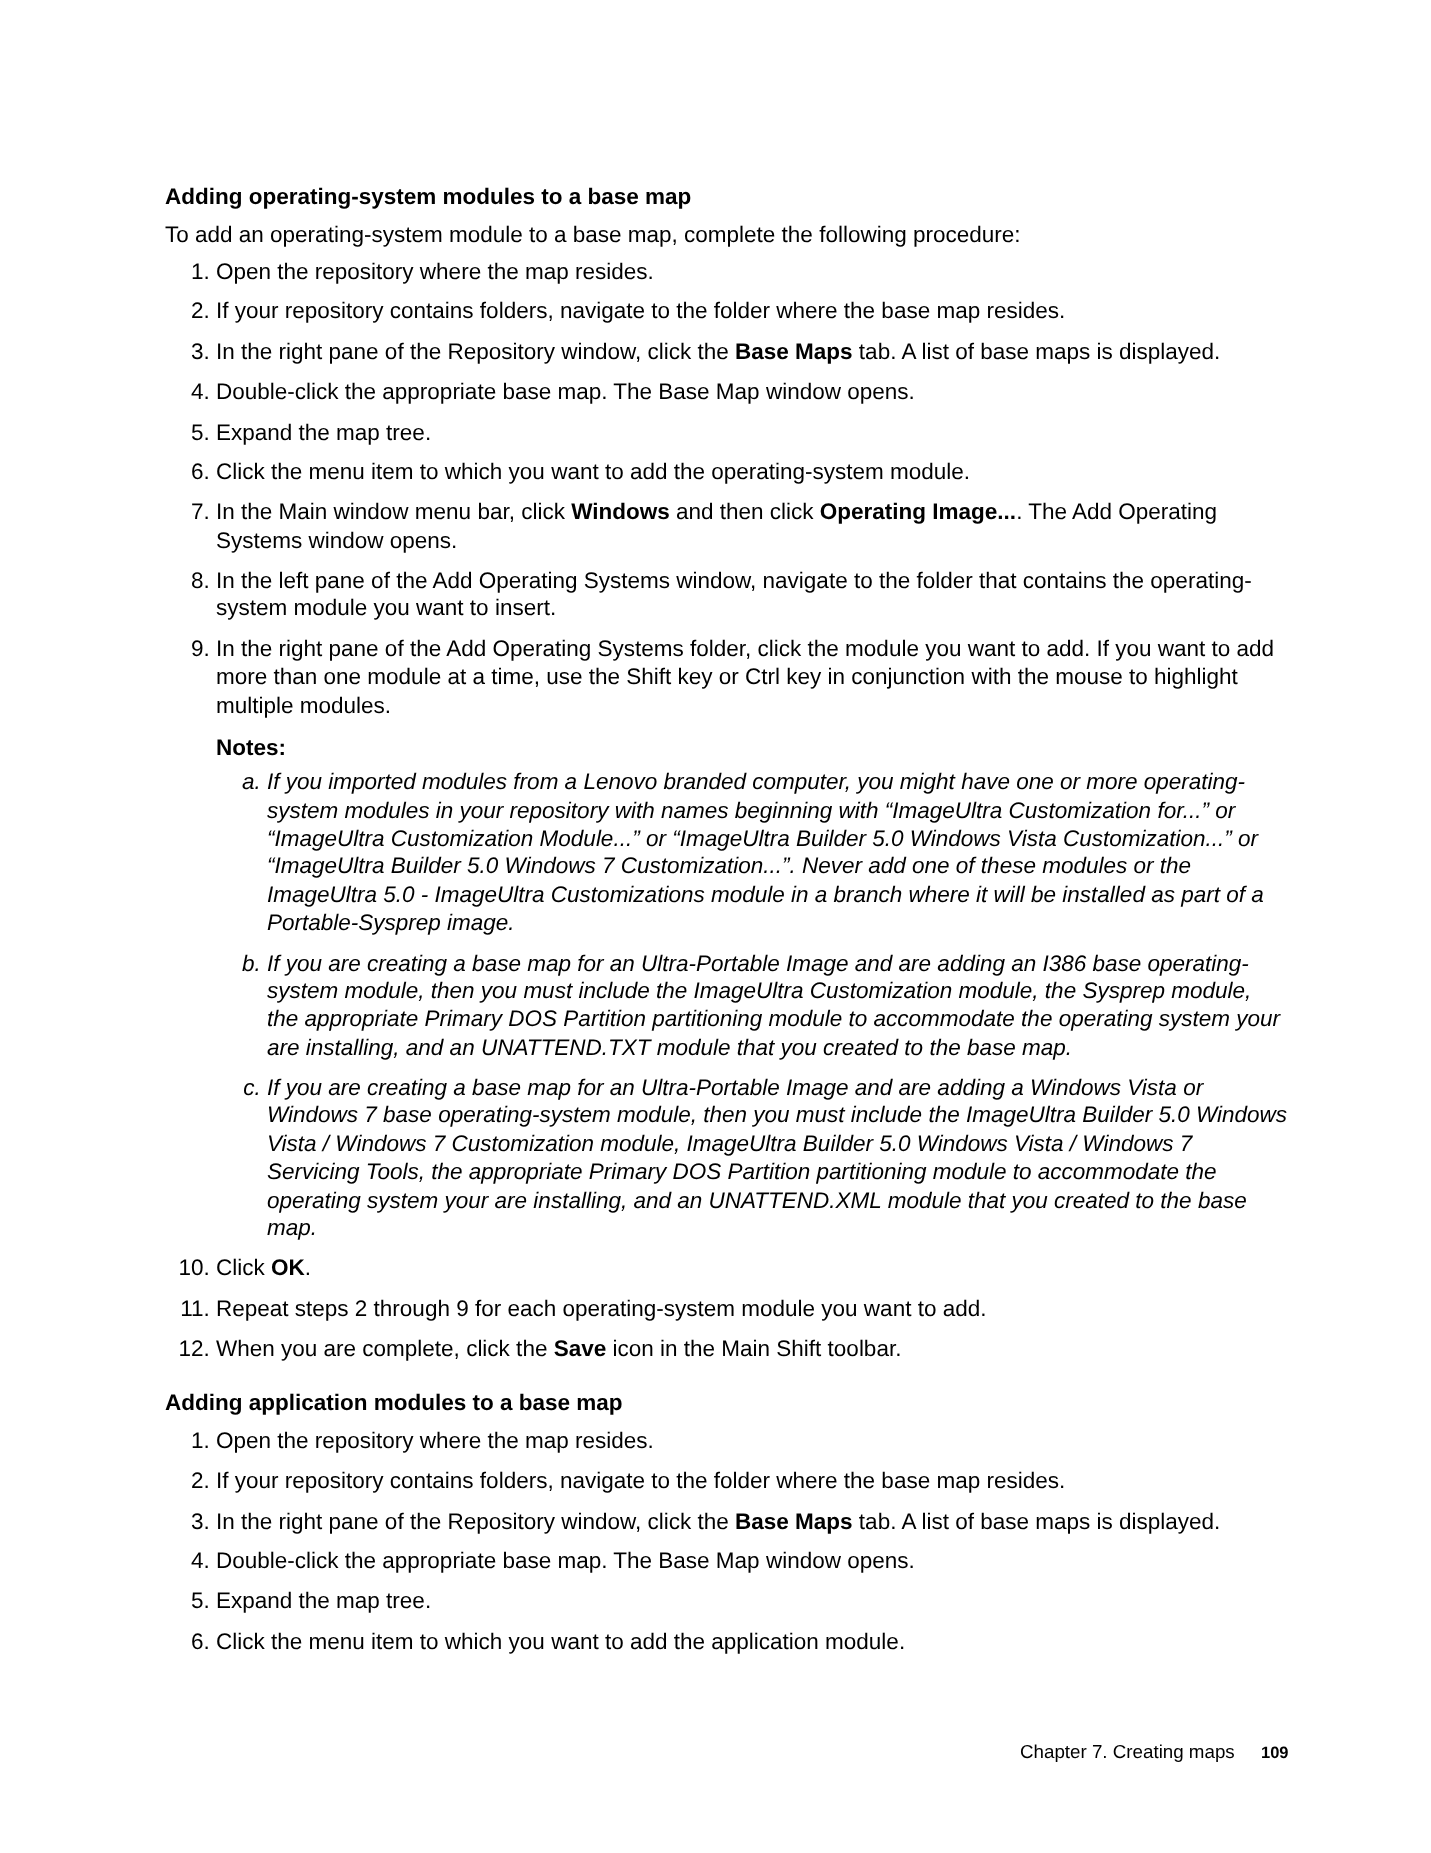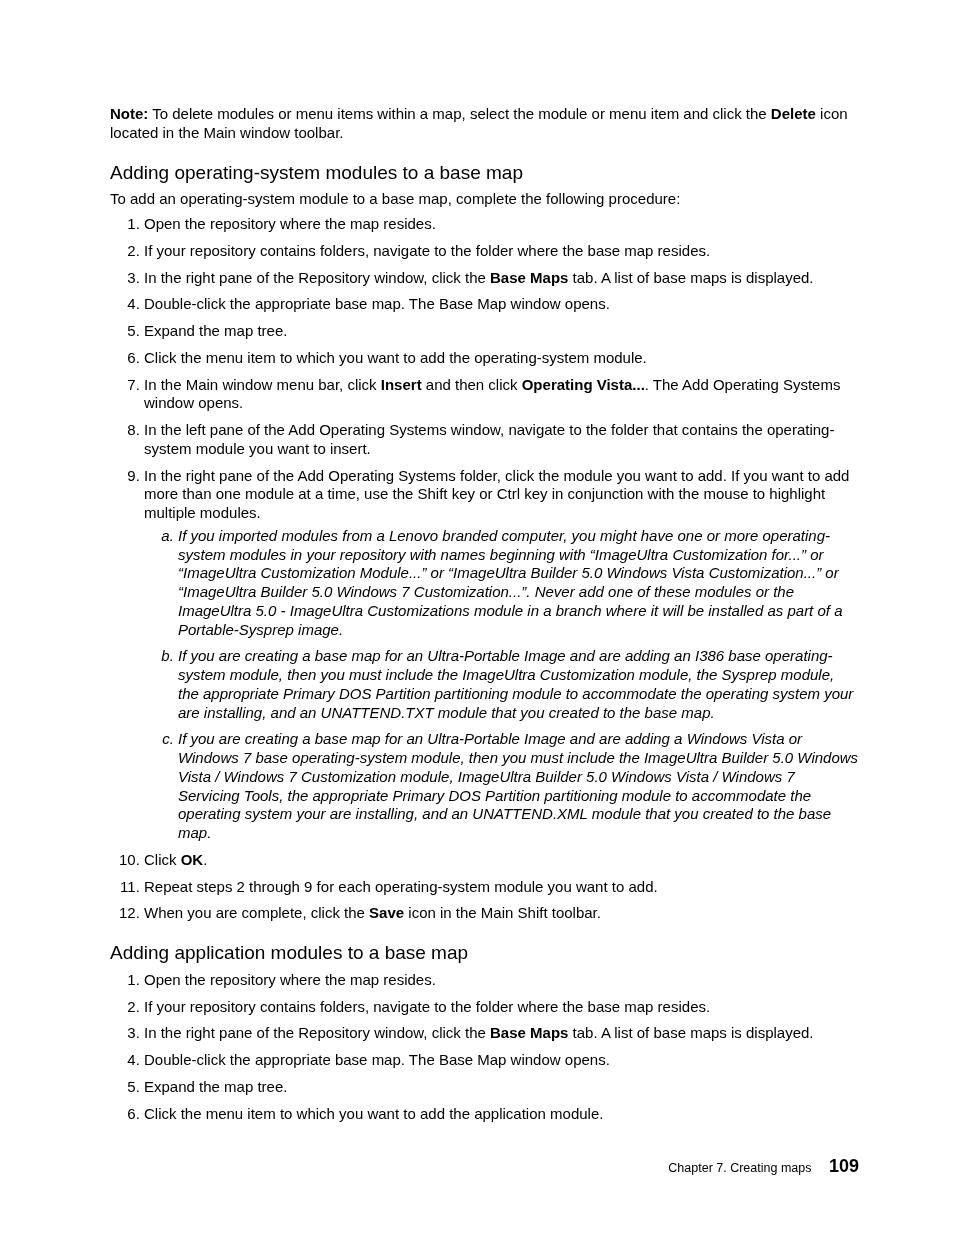--- a/index.html
+++ b/index.html
@@ -16,22 +16,22 @@
     height: 1235px;
     box-sizing: border-box;
     padding: 105px 95px 0 110px;
     font-family: Arial, Helvetica, sans-serif;
     color: #000;
     font-size: 15px;
     line-height: 1.25;
   }
   .b { font-weight: bold; }
   h2.section {
-    font-size: 19px;
-    font-weight: normal;
+    font-size: 15px;
+    font-weight: bold;
     margin: 18px 0 6px 0;
   }
   p { margin: 0 0 6px 0; }
   .intro-note { margin-bottom: 14px; }
   ol.main {
     list-style: decimal;
     margin: 0 0 0 0;
     padding-left: 34px;
   }
   ol.main > li {
@@ -50,49 +50,47 @@
   .notes-head {
     font-weight: bold;
     margin: 10px 0 4px 0;
   }
   .footer {
     position: absolute;
     bottom: 58px;
     right: 95px;
     font-size: 12.5px;
   }
-  .footer .pnum { font-weight: bold; font-size: 18px; margin-left: 14px; }
+  .footer .pnum { font-weight: bold; font-size: 11px; margin-left: 14px; }
 </style>
 </head>
 <body>
 
 <div class="page">
 
-  <p class="intro-note">
-    <span class="b">Note:</span><span> To delete modules or menu items within a map, select the module or menu item and click the </span><span class="b">Delete</span><span> icon located in the Main window toolbar.</span>
-  </p>
 
   <h2 class="section">Adding operating-system modules to a base map</h2>
   <p>To add an operating-system module to a base map, complete the following procedure:</p>
 
   <ol class="main">
     <li>Open the repository where the map resides.</li>
     <li>If your repository contains folders, navigate to the folder where the base map resides.</li>
     <li>
       <span>In the right pane of the Repository window, click the </span><span class="b">Base Maps</span><span> tab. A list of base maps is displayed.</span>
     </li>
     <li>Double-click the appropriate base map. The Base Map window opens.</li>
     <li>Expand the map tree.</li>
     <li>Click the menu item to which you want to add the operating-system module.</li>
     <li>
-      <span>In the Main window menu bar, click </span><span class="b">Insert</span><span> and then click </span><span class="b">Operating Vista...</span><span>. The Add Operating Systems window opens.</span>
+      <span>In the Main window menu bar, click </span><span class="b">Windows</span><span> and then click </span><span class="b">Operating Image...</span><span>. The Add Operating Systems window opens.</span>
     </li>
     <li>In the left pane of the Add Operating Systems window, navigate to the folder that contains the operating-system module you want to insert.</li>
     <li>
       <span>In the right pane of the Add Operating Systems folder, click the module you want to add. If you want to add more than one module at a time, use the Shift key or Ctrl key in conjunction with the mouse to highlight multiple modules.</span>
+      <div class="notes-head">Notes:</div>
       <ol class="sub">
         <li>If you imported modules from a Lenovo branded computer, you might have one or more operating-system modules in your repository with names beginning with “ImageUltra Customization for...” or “ImageUltra Customization Module...” or “ImageUltra Builder 5.0 Windows Vista Customization...” or “ImageUltra Builder 5.0 Windows 7 Customization...”. Never add one of these modules or the ImageUltra 5.0 - ImageUltra Customizations module in a branch where it will be installed as part of a Portable-Sysprep image.</li>
         <li>If you are creating a base map for an Ultra-Portable Image and are adding an I386 base operating-system module, then you must include the ImageUltra Customization module, the Sysprep module, the appropriate Primary DOS Partition partitioning module to accommodate the operating system your are installing, and an UNATTEND.TXT module that you created to the base map.</li>
         <li>If you are creating a base map for an Ultra-Portable Image and are adding a Windows Vista or Windows 7 base operating-system module, then you must include the ImageUltra Builder 5.0 Windows Vista / Windows 7 Customization module, ImageUltra Builder 5.0 Windows Vista / Windows 7 Servicing Tools, the appropriate Primary DOS Partition partitioning module to accommodate the operating system your are installing, and an UNATTEND.XML module that you created to the base map.</li>
       </ol>
     </li>
     <li>
       <span>Click </span><span class="b">OK</span><span>.</span>
     </li>
     <li>Repeat steps 2 through 9 for each operating-system module you want to add.</li>

